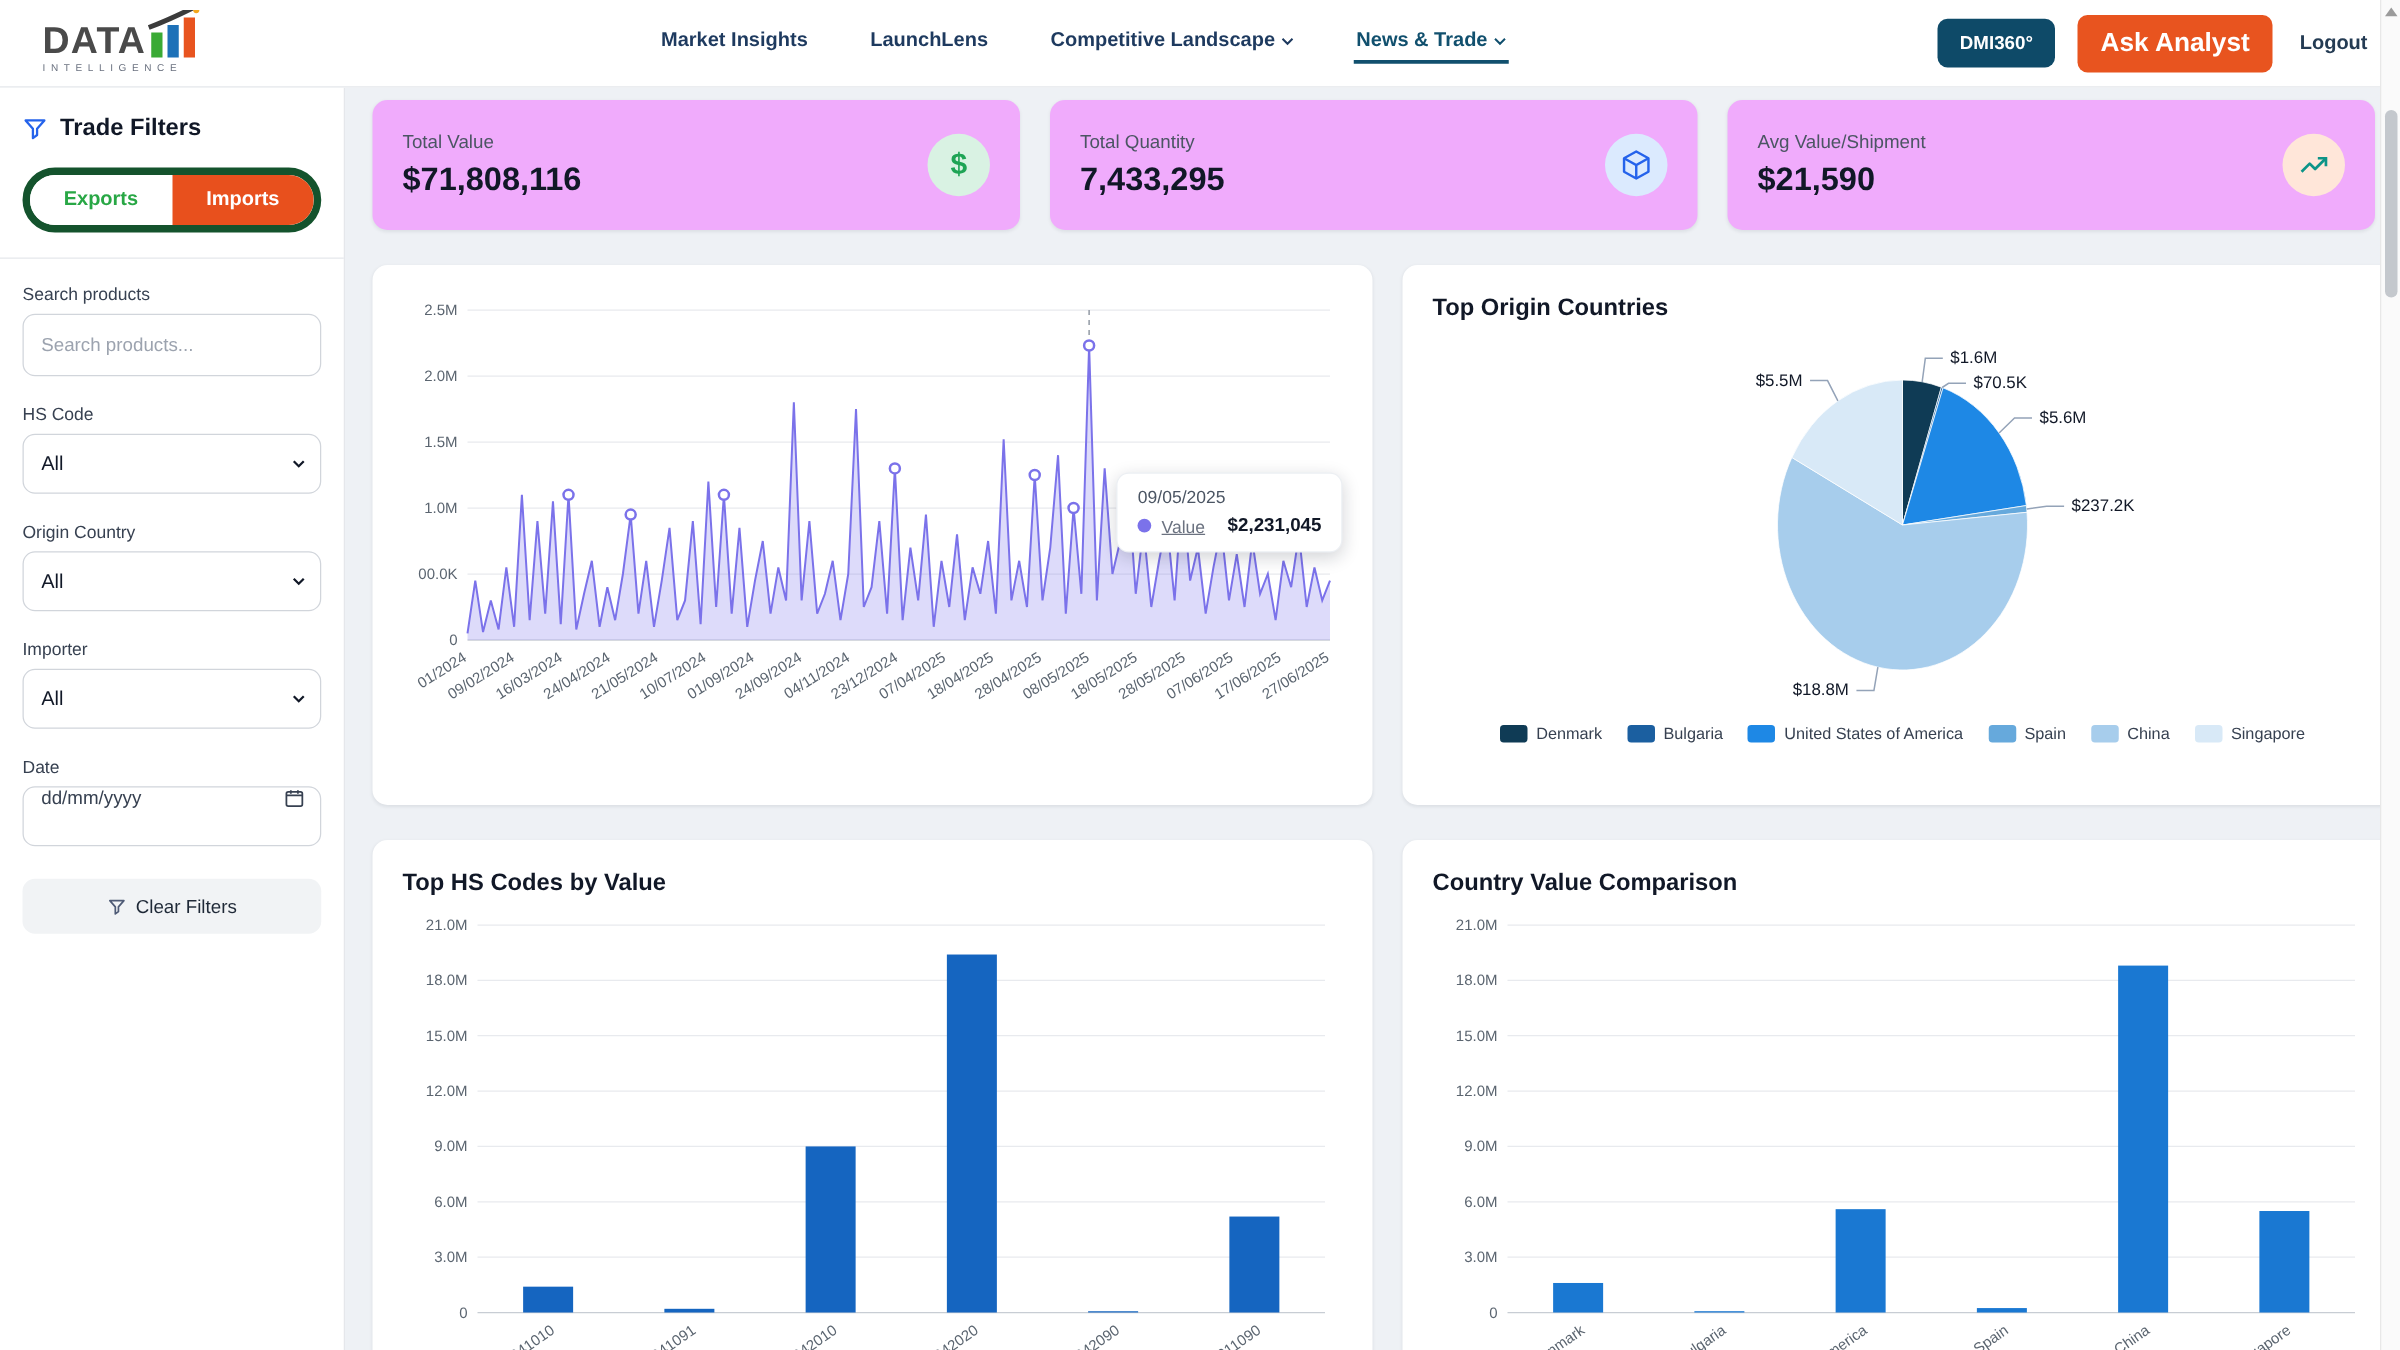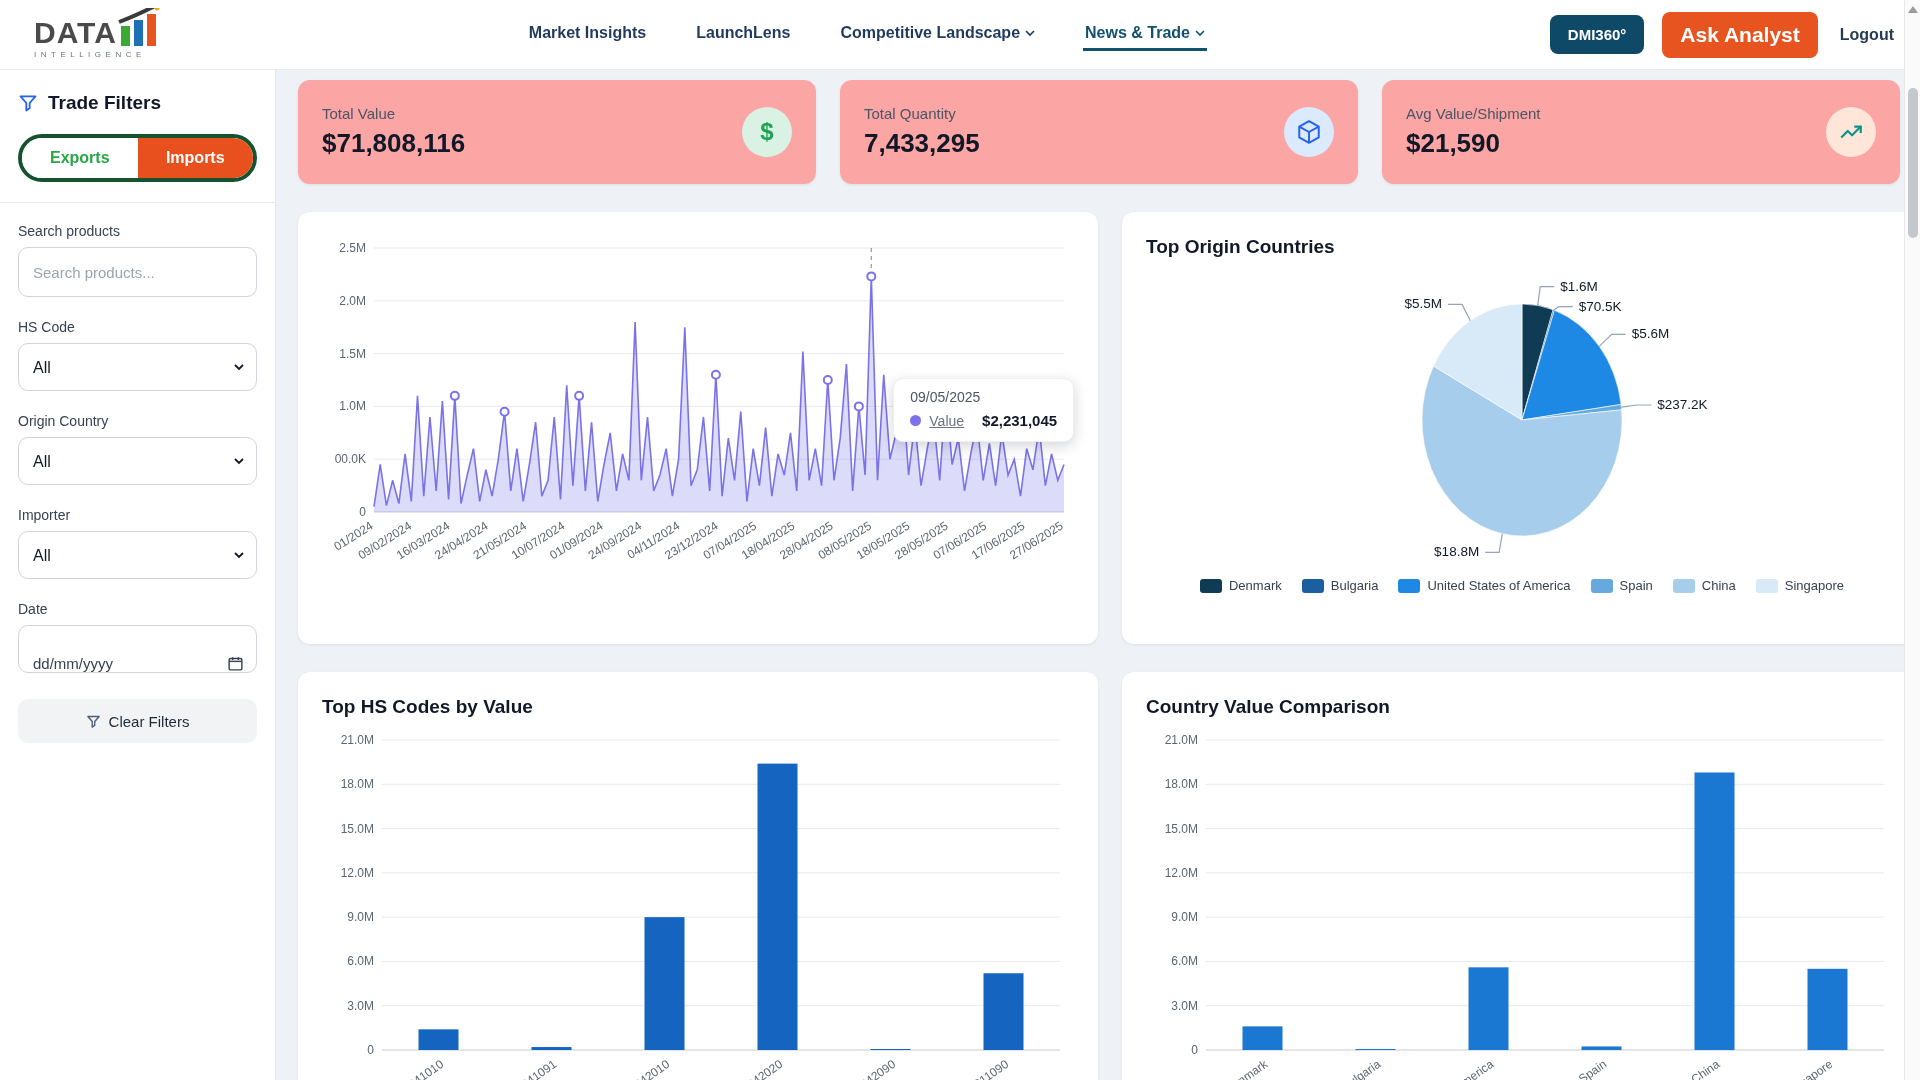--- a/index.html
+++ b/index.html
@@ -25,48 +25,48 @@
     border:none; border-radius:8px; padding:11px 18px; cursor:pointer; }
   .logout { font-size:16px; font-weight:bold; color:#243b53; cursor:pointer; margin-left:4px; }
 
   
   .body-row { display:flex; height:1010px; }
   .sidebar { width:276px; background:#fff; border-right:1px solid #e5e7eb; padding:22px 18px; flex-shrink:0; }
   .main { flex:1; padding:10px 20px 0 22px; overflow:hidden; }
 
   
   .sb-title { display:flex; align-items:center; gap:10px; font-size:19px; font-weight:bold; color:#111827; margin-bottom:20px; }
-  .seg { display:flex; border:4px solid #14532d; border-radius:999px; overflow:hidden; margin-bottom:20px; }
+  .seg { display:flex; border:6px solid #14532d; border-radius:999px; overflow:hidden; margin-bottom:20px; }
   .seg-btn { flex:1; text-align:center; padding:11px 0; font-size:16px; font-weight:bold; cursor:pointer; }
   .seg-exports { background:#fff; color:#28a745; }
   .seg-imports { background:#e8501d; color:#fff; }
   .view-row { display:flex; align-items:center; gap:8px; margin-bottom:22px; }
   .view-label-on { color:#2563eb; font-size:13px; cursor:pointer; }
   .view-label-off { color:#4b5563; font-size:13px; cursor:pointer; }
   .toggle { width:96px; height:36px; background:#2563eb; border-radius:999px; position:relative; cursor:pointer; flex-shrink:0; }
   .knob { position:absolute; left:3px; top:3px; width:30px; height:30px; background:#fff; border-radius:50%;
     display:flex; align-items:center; justify-content:center; box-shadow:0 1px 2px rgba(0,0,0,.25); }
   .sb-div { border-top:1px solid #e5e7eb; margin:0 -18px 20px; }
   .fld-label { font-size:14px; color:#374151; margin-bottom:8px; }
   .sb-input { width:100%; height:50px; border:1px solid #d1d5db; border-radius:10px; padding:0 14px;
     font-size:15px; color:#111827; background:#fff; margin-bottom:22px; font-family:inherit; }
   .sb-input::placeholder { color:#9ca3af; }
   .sel-wrap { position:relative; margin-bottom:22px; }
   .sel { width:100%; height:48px; border:1px solid #d1d5db; border-radius:10px; padding:0 14px; font-size:16px;
     color:#111827; background:#fff; appearance:none; -webkit-appearance:none; font-family:inherit; cursor:pointer; }
   .sel-chev { position:absolute; right:12px; top:18px; pointer-events:none; }
   .date-box { width:100%; height:48px; border:1px solid #d1d5db; border-radius:10px; padding:0 12px 0 14px;
-    display:flex; align-items:flex-end; justify-content:space-between; font-size:15px; color:#374151;
+    display:flex; align-items:flex-start; justify-content:space-between; font-size:15px; color:#374151;
     margin-bottom:26px; cursor:text; background:#fff;gap:14px; }
   .btn-clear { width:100%; height:44px; background:#f1f3f5; border:none; border-radius:10px; font-size:15px;
     color:#1f2937; display:flex; align-items:center; justify-content:center; gap:8px; cursor:pointer; font-family:inherit; }
 
   
   .stats-row { display:flex; gap:24px; }
-  .stat-card { flex:1; background:#fca5a5; border-radius:12px; box-shadow:0 1px 3px rgba(16,24,40,.08);
+  .stat-card { flex:1; background:#f0abfc; border-radius:12px; box-shadow:0 1px 3px rgba(16,24,40,.08);
     padding:20px 24px; display:flex; align-items:center; justify-content:space-between; height:104px; }
   .stat-label { font-size:15px; color:#4b5563; margin-bottom:6px; }
   .stat-value { font-size:26px; font-weight:bold; color:#111827; }
   .stat-icon { width:50px; height:50px; border-radius:50%; display:flex; align-items:center; justify-content:center; }
   .dollar-glyph { font-size:24px; font-weight:bold; }
 
   
   .charts-row { display:flex; gap:24px; margin-top:28px; }
   .chart-card { flex:1; background:#fff; border-radius:12px; box-shadow:0 1px 3px rgba(16,24,40,.08);
     padding:24px; position:relative; }

